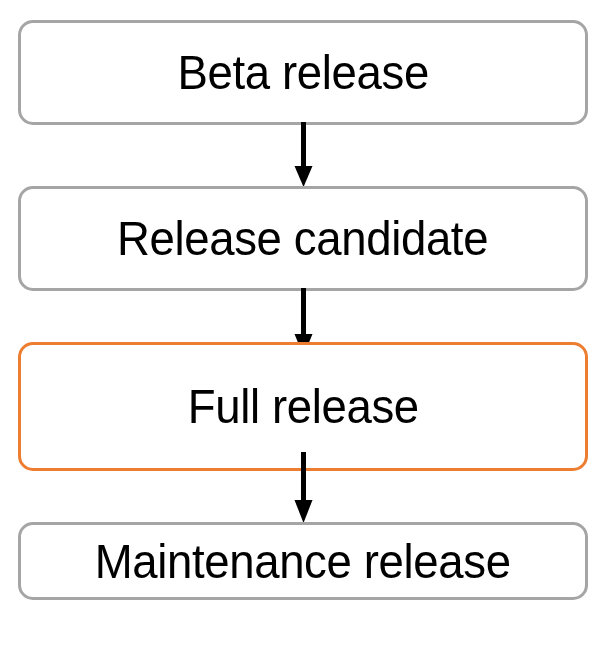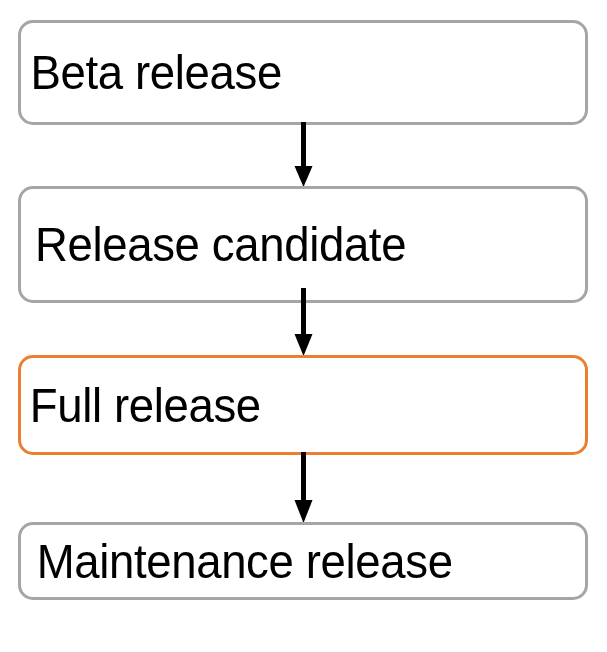--- a/index.html
+++ b/index.html
@@ -24,41 +24,42 @@
   .node {
     position: absolute;
     left: 18px;
     width: 570px;
     box-sizing: border-box;
     background: #ffffff;
     border: 3px solid #A5A5A5;
     border-radius: 15px;
     display: flex;
     align-items: center;
+    justify-content: center;
   }
 
   .node.accent {
     border-color: #ED7D31;
   }
 
   .node-label {
     font-family: "Liberation Sans", "DejaVu Sans", sans-serif;
     font-size: 49px;
     line-height: 1;
     color: #000000;
     white-space: nowrap;
     letter-spacing: -0.4px;
     transform: scaleX(0.93);
     transform-origin: center center;
   }
 
   
   #node-0 { top: 20px;  height: 105px; }
-  #node-1 { top: 186px; height: 117px; }
-  #node-2 { top: 355px; height: 100px; }
+  #node-1 { top: 186px; height: 105px; }
+  #node-2 { top: 342px; height: 129px; }
   #node-3 { top: 522px; height: 78px; }
 
   
   .connector {
     position: absolute;
     left: 0;
     width: 607px;
     pointer-events: none;
   }
   #connector-0 { top: 122px; height: 68px; }

